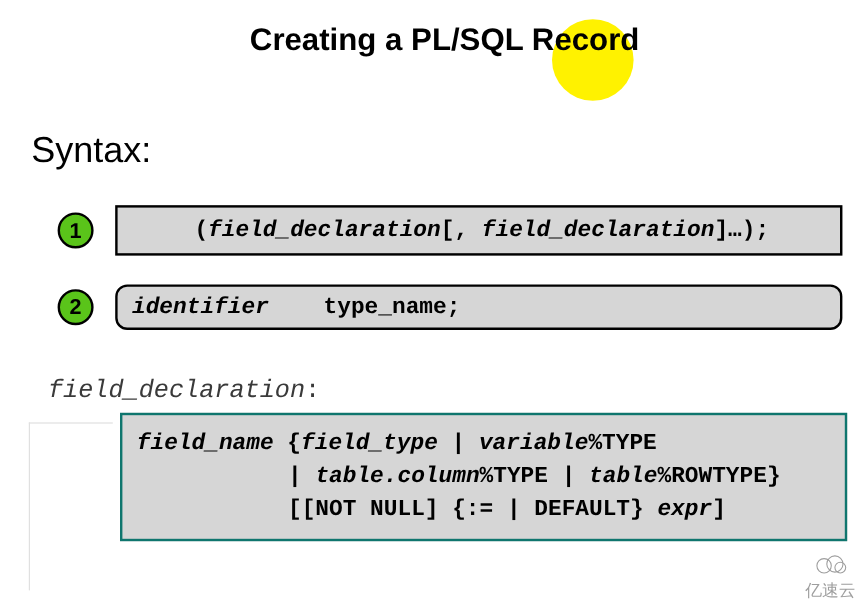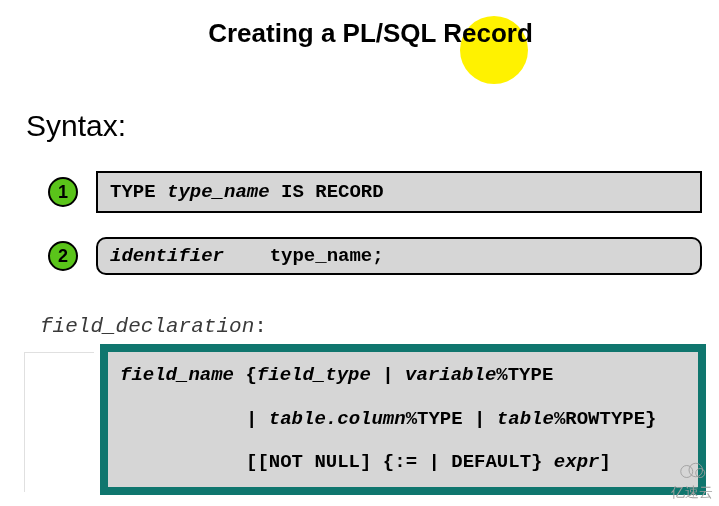--- a/index.html
+++ b/index.html
@@ -87,34 +87,33 @@
     .label-line {
       font-family: "Courier New", monospace;
       font-size: 21px;
       font-style: italic;
       color: #3a3a3a;
       margin-left: 40px;
       margin-top: 40px;
     }
     .code-box-bottom {
       background: #d6d6d6;
-      border: 8px solid #0f766e;
+      border: 2px solid #0f766e;
       padding: 10px 12px;
       font-family: "Courier New", monospace;
       font-size: 19px;
       font-weight: bold;
       color: #000;
       margin-left: 100px;
       margin-top: 6px;
       width: 606px;
       line-height: 1.45;
     }
     .code-box-bottom .indent {
       margin-left: 126px;
-      margin-top: 16px;
     }
     .faint-border {
       position: absolute;
       top: 352px;
       left: 24px;
       width: 70px;
       height: 140px;
       border-top: 1px solid #e0e0e0;
       border-left: 1px solid #e0e0e0;
     }
@@ -145,22 +144,22 @@
 
 <div class="yellow-circle"></div>
 
 <h1 class="title">Creating a PL/SQL Record</h1>
 
 <div class="syntax-label">Syntax:</div>
 
 <div class="block-row">
   <div class="num-badge">1</div>
   <div class="code-box">
-    <div>
-      <span>TYPE </span><em>type_name</em><span> IS RECORD</span>
+    <div class="line2">
+      <span>(</span><em>field_declaration</em><span>[, </span><em>field_declaration</em><span>]…);</span>
     </div>
   </div>
 </div>
 
 <div class="block-row second">
   <div class="num-badge">2</div>
   <div class="code-box code-box-small">
     <em>identifier</em><span style="white-space:pre;">    </span><span>type_name</span><span>;</span>
   </div>
 </div>

